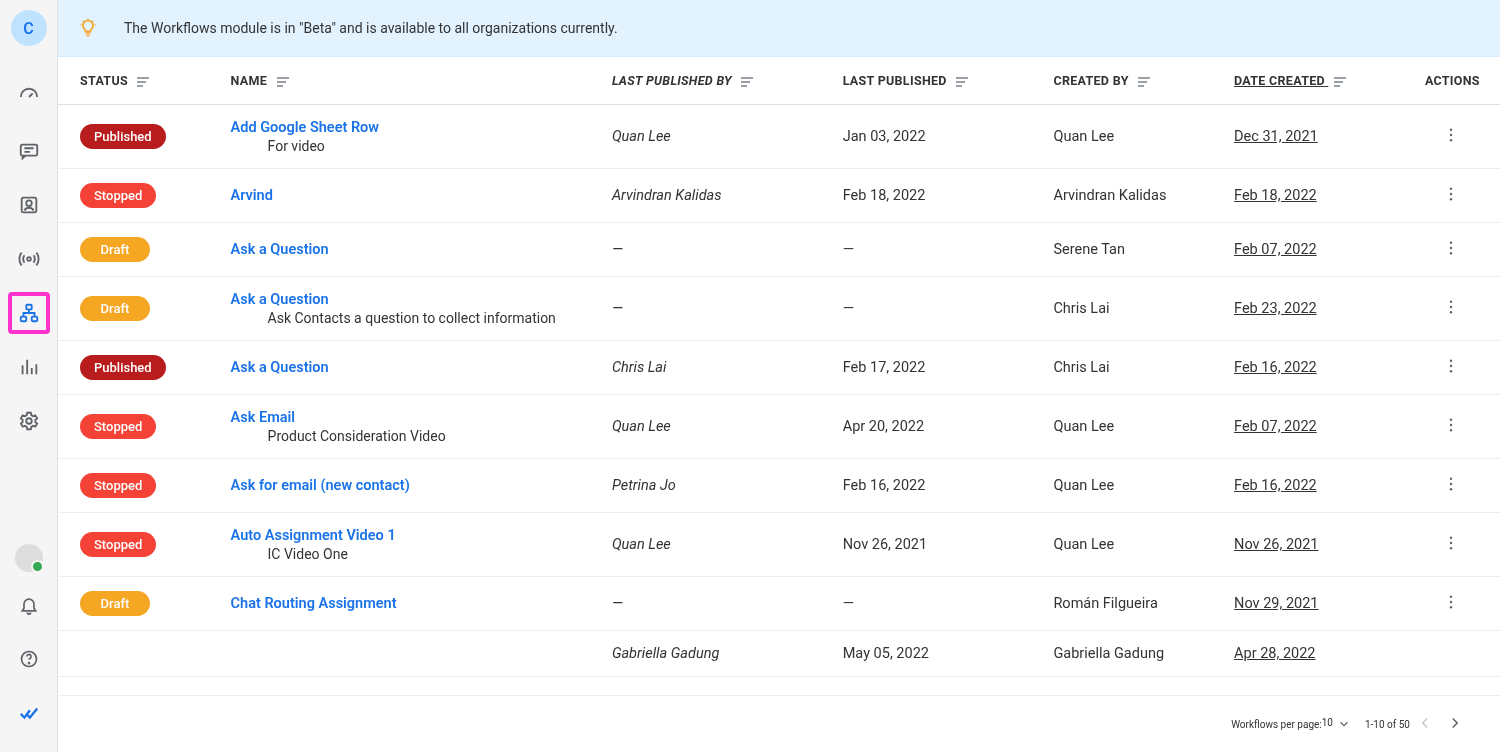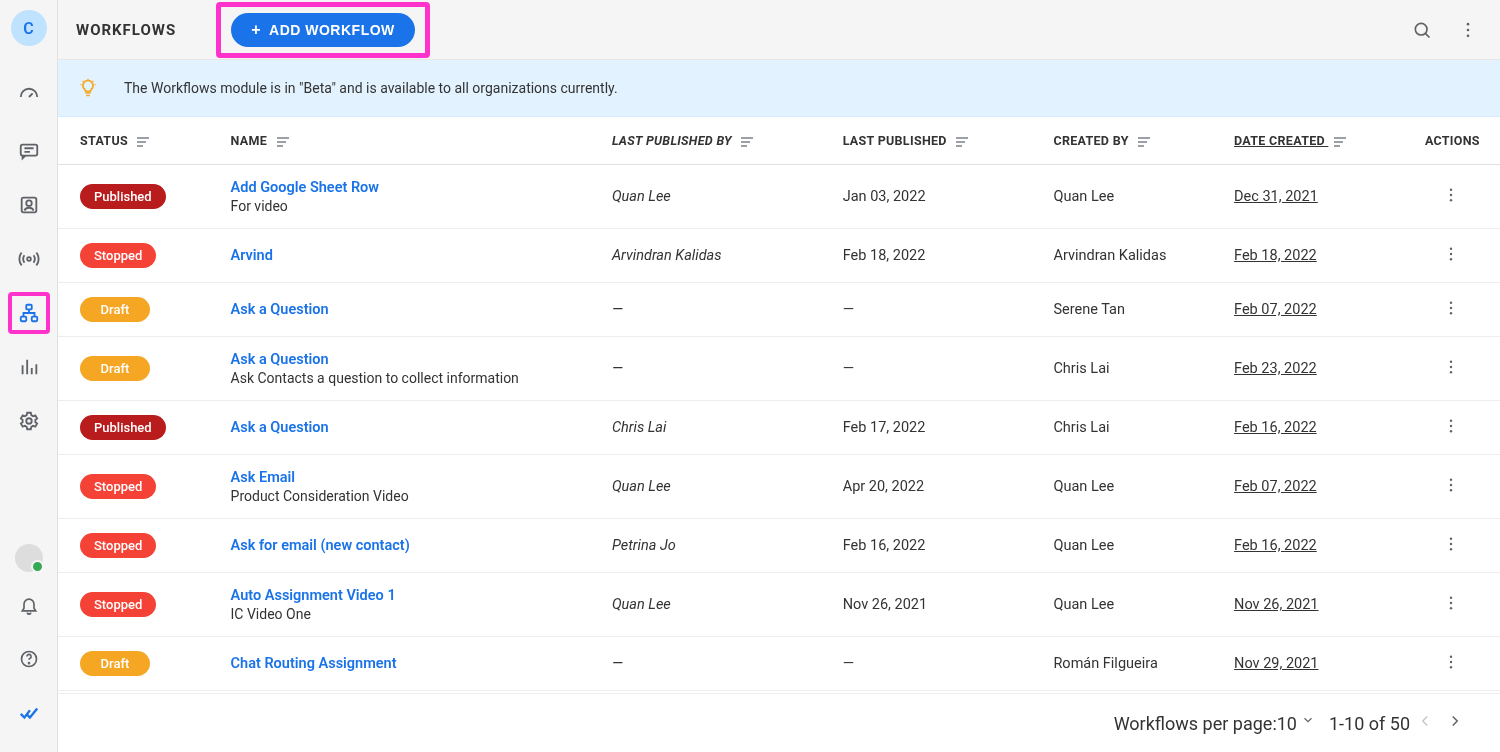--- a/index.html
+++ b/index.html
@@ -93,36 +93,36 @@
     font-size: 14.5px; color:#333;
   }
   tbody tr td:first-child { padding-left: 22px; width: 160px; }
   .col-name { width: 380px; }
   .col-lpb { width: 230px; font-style: italic; }
   .col-lp  { width: 210px; }
   .col-cb  { width: 180px; }
   .col-dc  { width: 190px; text-decoration: underline; }
   .col-act { width: 80px; text-align:right; padding-right:40px;}
   .name-link { color:#1a73e8; font-weight:600; text-decoration:none; cursor:pointer; display:inline-block;}
-  .subtitle  { color:#333; font-size:14px; margin-top:2px; }
+  .subtitle  { color:#333; font-size:14px; margin-top:2px;margin-left:37px; }
 
   .badge {
     display:inline-block; color:#fff; font-size:13px; font-weight:500;
     padding: 5px 14px; border-radius: 16px; min-width:70px; text-align:center;
   }
   .badge.Published { background:#b91c1c; }
   .badge.Stopped   { background:#f44336; }
   .badge.Draft     { background:#f5a623; }
 
   .row-menu { color:#5f6368; cursor:pointer; display:inline-flex;}
 
   
   .pager {
     display:flex; justify-content:flex-end; align-items:center; 
-    padding: 14px 30px; color:#333; font-size:18px; border-top:1px solid #eee;
+    padding: 14px 30px; color:#333; font-size:10px; border-top:1px solid #eee;
   }
   .pager .arrow { color:#5f6368; cursor:pointer; padding:4px 6px;}
   .pager .arrow.disabled { color:#c7c7c7; cursor:default;}
 
   .sorter {
     display:inline-flex; flex-direction:column; vertical-align:middle;
     margin-left:6px; gap:2px;
   }
   .sorter span { width:10px; height:2px; background:#9aa0a6; display:block;}
   .sorter span:nth-child(1){width:12px;}
@@ -205,44 +205,20 @@
         <svg width="22" height="22" viewBox="0 0 24 24" fill="none" stroke="currentColor" stroke-width="2.5">
             <path d="M3 13l4 4L13 9"></path>
             <path d="M9 13l4 4L21 7"></path>
           </svg>
       </div>
     </div>
   </div>
 
   <div class="main">
 
-    <div class="topbar">
-      <div class="topbar-title">WORKFLOWS</div>
-      <div class="add-wrap">
-        <button class="add-btn">
-          <span class="plus">+</span>
-          <span>ADD WORKFLOW</span>
-        </button>
-      </div>
-      <div class="topbar-right">
-        <div class="icon-btn">
-          <svg width="20" height="20" viewBox="0 0 24 24" fill="none" stroke="currentColor" stroke-width="2">
-              <circle cx="11" cy="11" r="7"></circle>
-              <path d="M21 21l-5-5"></path>
-            </svg>
-        </div>
-        <div class="icon-btn">
-          <svg width="20" height="20" viewBox="0 0 24 24" fill="currentColor">
-              <circle cx="12" cy="5" r="1.6"></circle>
-              <circle cx="12" cy="12" r="1.6"></circle>
-              <circle cx="12" cy="19" r="1.6"></circle>
-            </svg>
-        </div>
-      </div>
-    </div>
 
     <div class="banner">
       <svg width="20" height="20" viewBox="0 0 24 24" fill="none" stroke="#f5a623" stroke-width="2">
           <path d="M9 18h6M10 21h4"></path>
           <path d="M12 3a6 6 0 0 0-4 10.5c.7.8 1 1.5 1 2.5h6c0-1 .3-1.7 1-2.5A6 6 0 0 0 12 3z"></path>
           <path d="M12 1v1M4 8H3M21 8h-1M5.5 3.5l.7.7M18.5 3.5l-.7.7" stroke="#f5a623"></path>
         </svg>
       <span>The Workflows module is in "Beta" and is available to all organizations currently.</span>
     </div>
 

